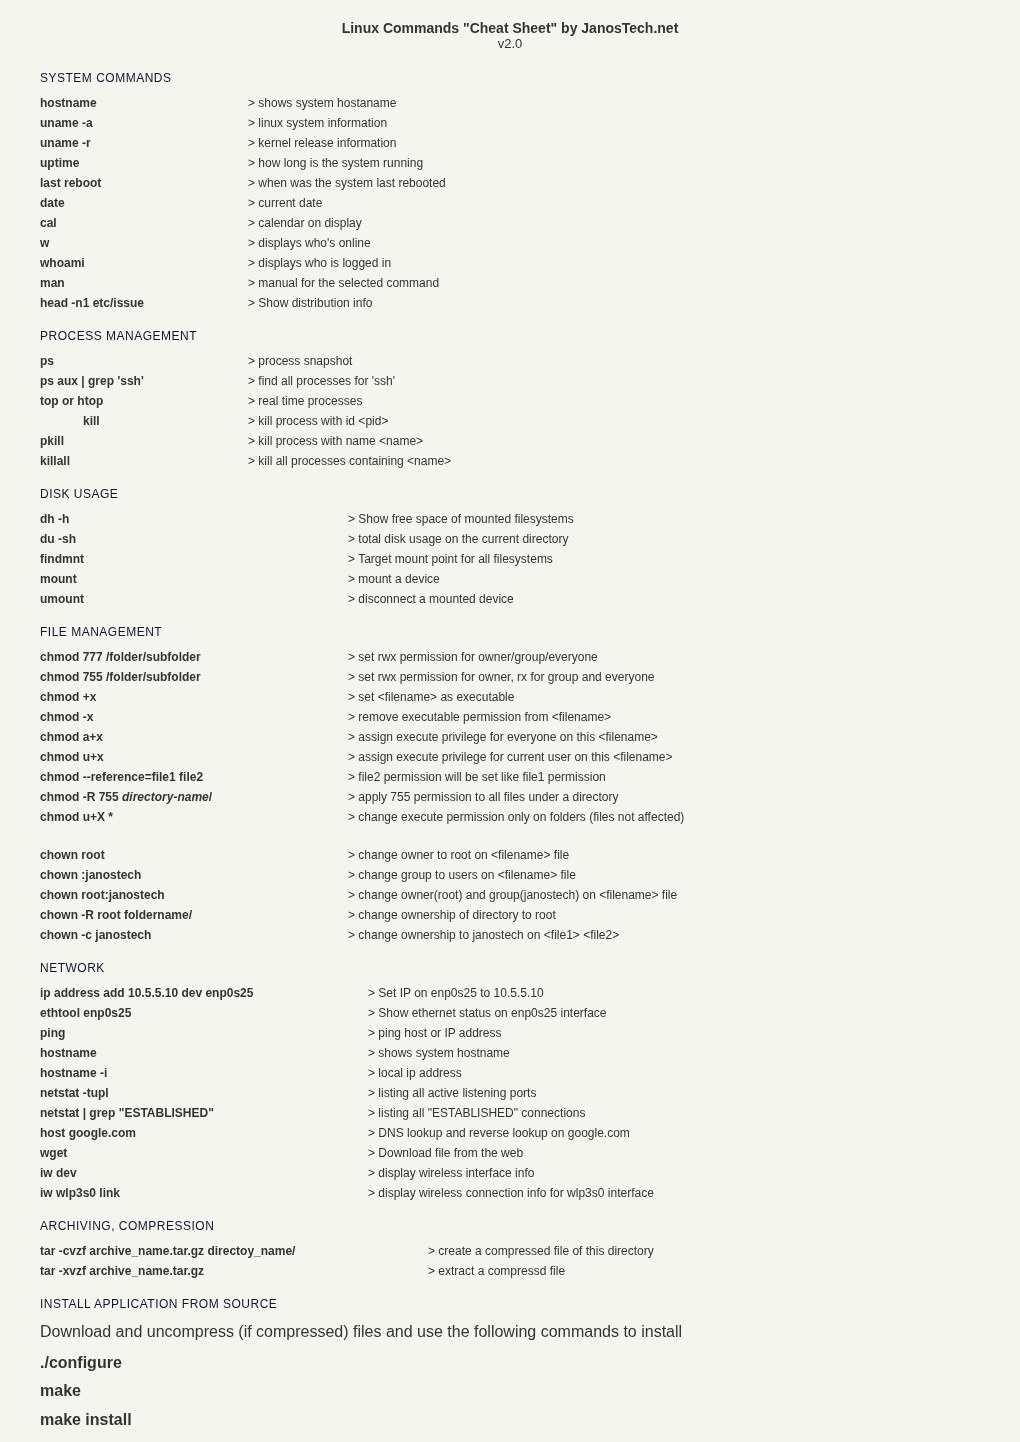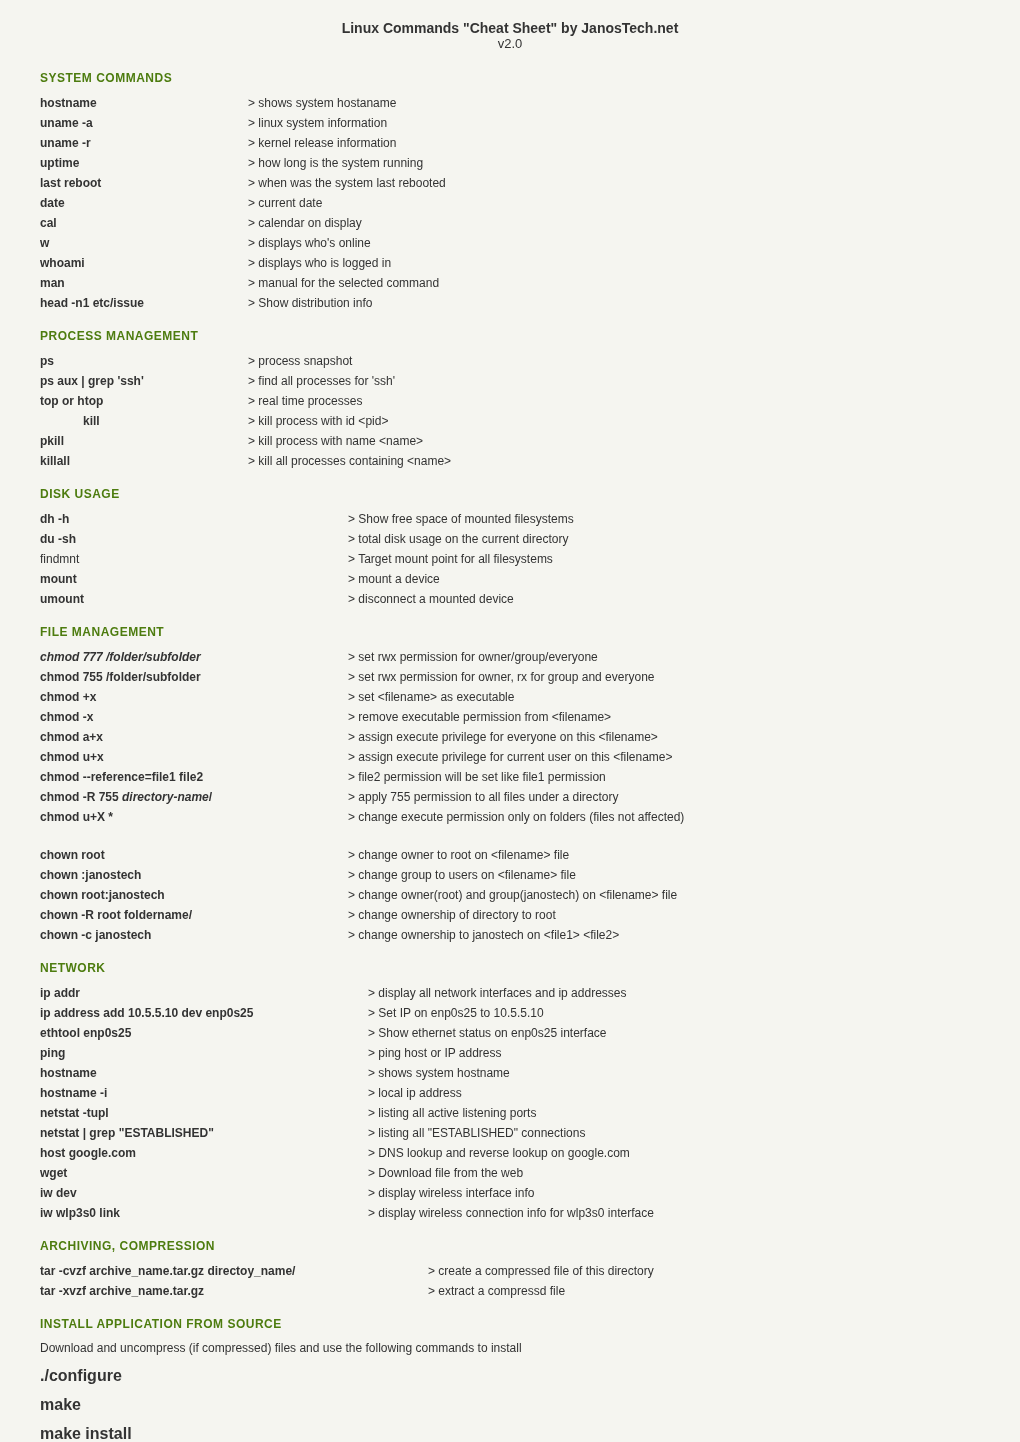--- a/index.html
+++ b/index.html
@@ -15,22 +15,22 @@
     .page-header {
       text-align: center;
       margin-bottom: 20px;
       font-size: 13px;
     }
     .page-header .title {
       font-weight: bold;
       font-size: 14px;
     }
     .section-title {
-      color: #4d7c0f;
-      font-weight: bold;
+      color: #0f172a;
+      font-weight: normal;
       font-size: 12px;
       margin-top: 16px;
       margin-bottom: 8px;
       letter-spacing: 0.5px;
     }
     .cmd-table {
       width: 100%;
       border-collapse: collapse;
       margin-bottom: 4px;
     }
@@ -43,21 +43,21 @@
     .cmd-table td:first-child {
       font-weight: bold;
       width: 230px;
       min-width: 180px;
       white-space: nowrap;
     }
     .cmd-table td:last-child {
       padding-left: 8px;
     }
     .install-desc {
-      font-size: 12px;
+      font-size: 16px;
       margin-bottom: 4px;
       line-height: 1.6;
     }
   </style>
 </head>
 <body>
 
 
 
 
@@ -154,40 +154,40 @@
   <tbody id="disk-tbody">
       <tr>
         <td style="font-weight: bold; width: 200px;">dh -h</td>
         <td>&gt; Show free space of mounted filesystems</td>
       </tr>
       <tr>
         <td style="font-weight: bold; width: 200px;">du -sh</td>
         <td>&gt; total disk usage on the current directory</td>
       </tr>
       <tr>
-        <td style="font-weight: normal; width: 200px;">findmnt</td>
+        <td style="font-weight: bold; width: 200px;">findmnt</td>
         <td>&gt; Target mount point for all filesystems</td>
       </tr>
       <tr>
         <td style="font-weight: bold; width: 300px;">mount <device path=""> <mount point=""></mount></device></td>
         <td>&gt; mount a device</td>
       </tr>
       <tr>
         <td style="font-weight: bold; width: 300px;">umount <device path=""></device></td>
         <td>&gt; disconnect a mounted device</td>
       </tr>
     </tbody>
 </table>
 
 
 <div class="section-title">FILE MANAGEMENT</div>
 <table class="cmd-table">
   <tbody id="chmod-tbody">
       <tr>
-        <td style="width: 300px; font-style: italic;">chmod 777 /folder/subfolder</td>
+        <td style="width: 300px;">chmod 777 /folder/subfolder</td>
         <td>&gt; set rwx permission for owner/group/everyone</td>
       </tr>
       <tr>
         <td style="width: 300px;">chmod 755 /folder/subfolder</td>
         <td>&gt; set rwx permission for owner, rx for group and everyone</td>
       </tr>
       <tr>
         <td style="width: 300px;">chmod +x <filename></filename></td>
         <td>&gt; set &lt;filename&gt; as executable</td>
       </tr>
@@ -240,24 +240,20 @@
         <td style="width: 300px;">chown -c janostech <file1> <file2></file2></file1></td>
         <td>&gt; change ownership to janostech on &lt;file1&gt; &lt;file2&gt;</td>
       </tr>
     </tbody>
 </table>
 
 
 <div class="section-title">NETWORK</div>
 <table class="cmd-table">
   <tbody id="network-tbody">
-      <tr>
-        <td style="width: 320px;">ip addr</td>
-        <td>&gt; display all network interfaces and ip addresses</td>
-      </tr>
       <tr>
         <td style="width: 320px;">ip address add 10.5.5.10 dev enp0s25</td>
         <td>&gt; Set IP on enp0s25 to 10.5.5.10</td>
       </tr>
       <tr>
         <td style="width: 320px;">ethtool enp0s25</td>
         <td>&gt; Show ethernet status on enp0s25 interface</td>
       </tr>
       <tr>
         <td style="width: 320px;">ping <host or="" ip=""></host></td>

